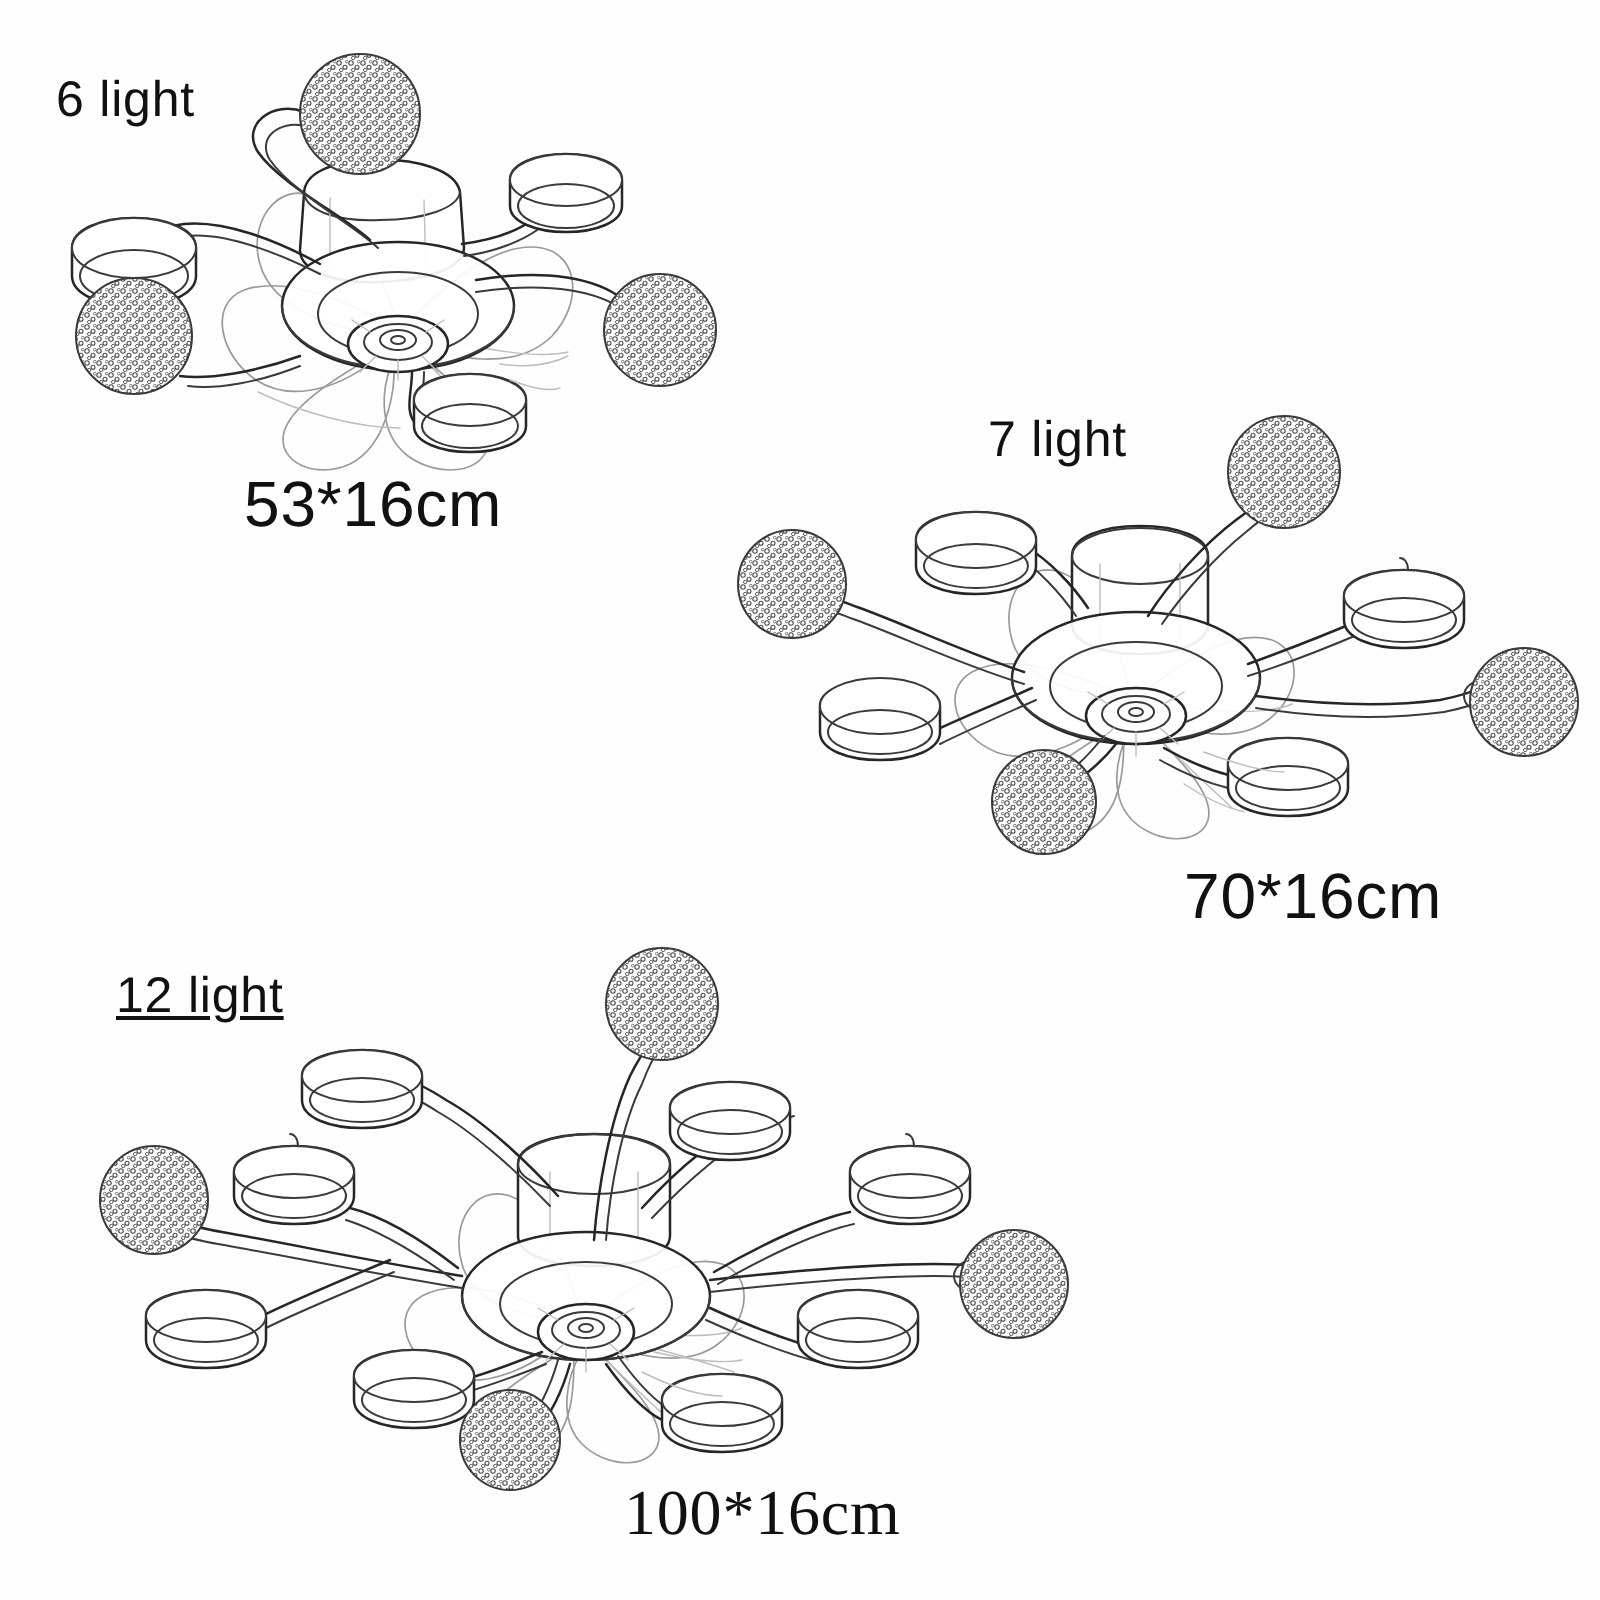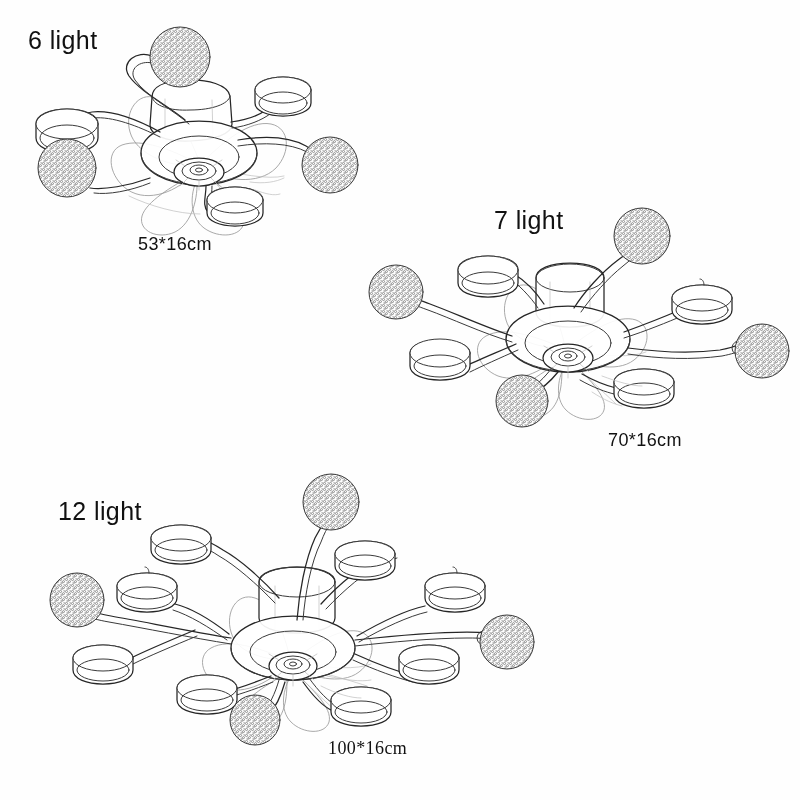--- a/index.html
+++ b/index.html
@@ -17,37 +17,37 @@
 
   .label{
     position:absolute;
     color:#111;
     font-weight:400;
     white-space:nowrap;
     letter-spacing:0.4px;
     font-family:"Liberation Sans", sans-serif;
   }
   .name-label{font-size:25px;}
-  .size-label{font-size:18px;margin-left:16px;}
+  .size-label{font-size:32px;}
 
   svg{display:block;overflow:visible;}
   .ln{fill:none;stroke:#262626;stroke-width:1.25;stroke-linecap:round;stroke-linejoin:round;}
   .ln-thin{fill:none;stroke:#3a3a3a;stroke-width:1;stroke-linecap:round;stroke-linejoin:round;}
   .ln-faint{fill:none;stroke:#9a9a9a;stroke-width:0.85;stroke-linecap:round;stroke-linejoin:round;}
   .ln-vfaint{fill:none;stroke:#bdbdbd;stroke-width:0.7;stroke-linecap:round;stroke-linejoin:round;}
   .fillw{fill:#ffffff;}
   .fillw-t{fill:rgba(255,255,255,0.92);}
 </style>
 </head>
 <body>
 
 <div id="sheet">
 
   <div class="variant" style="left:0px;top:0px;">
-    <div class="label name-label" style="left:28px;top:26px;">6 light</div>
+    <div class="label name-label" style="left:28px;top:36px;">6 light</div>
     <div class="label size-label" style="left:122px;top:234px;">53*16cm</div>
 
     <svg width="400" height="240" style="position:absolute;left:0px;top:0px;">
       <defs>
 
         <pattern id="grain6" width="6" height="6" patternUnits="userSpaceOnUse">
           <circle cx="1.5" cy="1.5" r="1.1" fill="none" stroke="#4a4a4a" stroke-width="0.55"></circle>
           <circle cx="4.5" cy="3.6" r="1.0" fill="none" stroke="#4a4a4a" stroke-width="0.55"></circle>
           <circle cx="2.6" cy="5.0" r="0.85" fill="none" stroke="#5c5c5c" stroke-width="0.5"></circle>
           <circle cx="5.4" cy="0.8" r="0.7" fill="none" stroke="#6a6a6a" stroke-width="0.45"></circle>
@@ -318,21 +318,21 @@
       </g>
 
       <g>
         <path class="ln-vfaint" d="M250,180 C266,186 280,190 290,190"></path>
         <path class="ln-vfaint" d="M240,196 C252,204 262,208 270,210"></path>
       </g>
     </svg>
   </div>
 
   <div class="variant" style="left:35px;top:470px;">
-    <div class="label name-label" style="left:23px;top:27px;">12 light</div>
+    <div class="label name-label" style="left:23px;top:14px;text-decoration:underline;">12 light</div>
     <div class="label size-label" style="left:277px;top:268px;font-family:Liberation Serif, serif;">100*16cm</div>
 
     <svg width="530" height="270" style="position:absolute;left:0px;top:0px;">
       <defs>
         <pattern id="grain12" width="6" height="6" patternUnits="userSpaceOnUse">
           <circle cx="1.5" cy="1.5" r="1.1" fill="none" stroke="#4a4a4a" stroke-width="0.55"></circle>
           <circle cx="4.5" cy="3.6" r="1.0" fill="none" stroke="#4a4a4a" stroke-width="0.55"></circle>
           <circle cx="2.6" cy="5.0" r="0.85" fill="none" stroke="#5c5c5c" stroke-width="0.5"></circle>
           <circle cx="5.4" cy="0.8" r="0.7" fill="none" stroke="#6a6a6a" stroke-width="0.45"></circle>
         </pattern>

